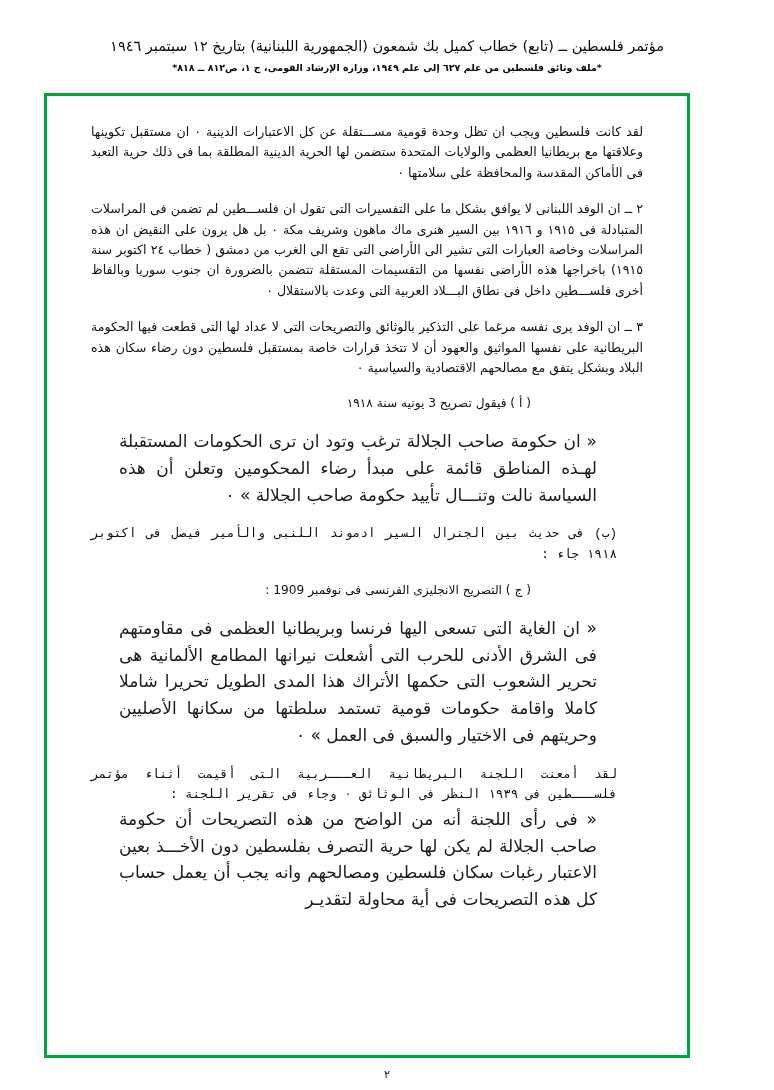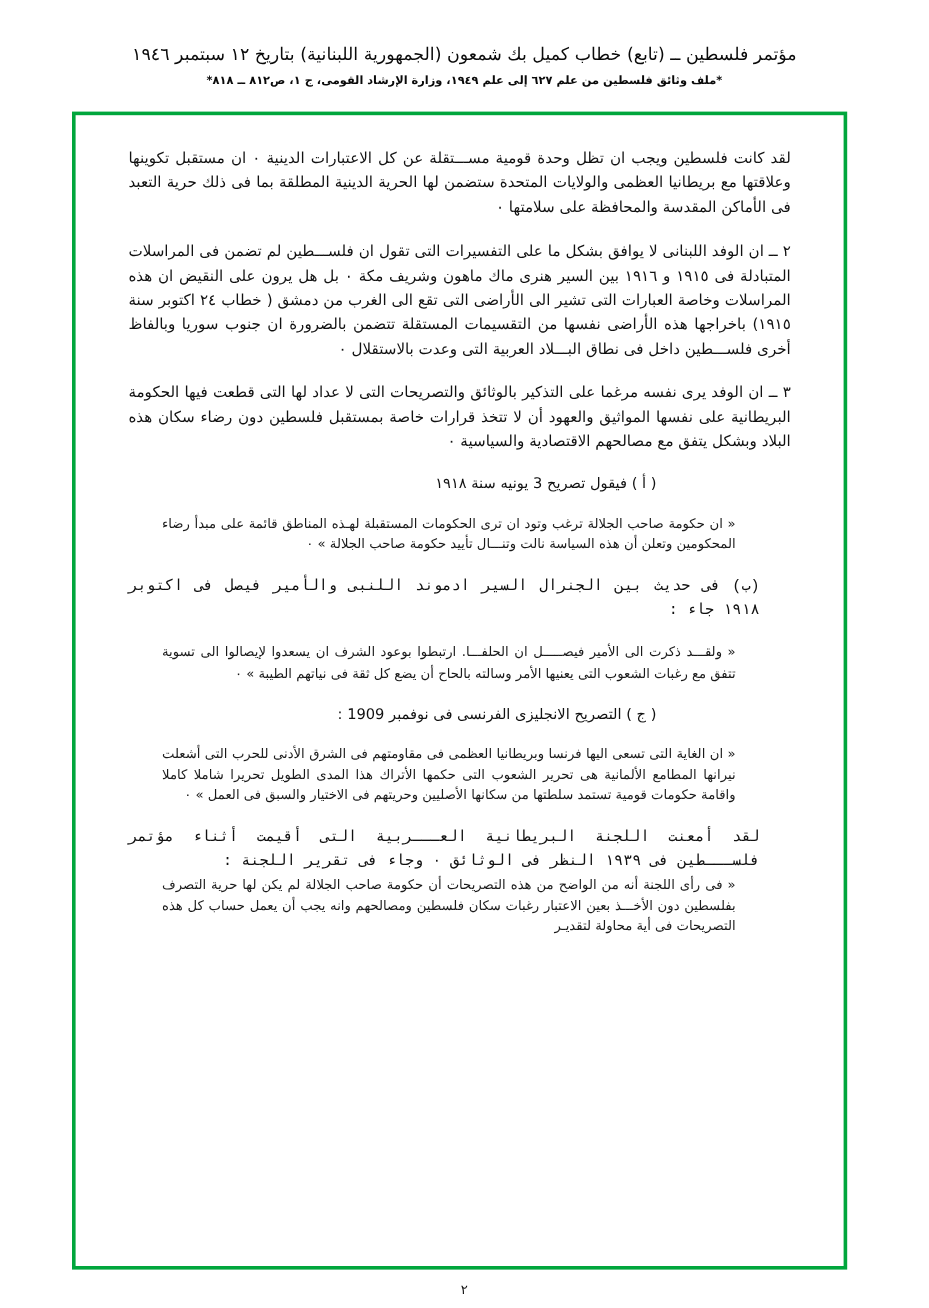--- a/index.html
+++ b/index.html
@@ -37,21 +37,21 @@
   .doc-subtitle {
     font-size: 9.5px;
     font-weight: bold;
     margin-top: 6px;
     color: #0a0a0a;
     direction: rtl;
   }
   .frame {
     position: absolute;
     top: 93px;
-    left: 60px;
+    left: 44px;
     width: 646px;
     height: 965px;
     border: 3px solid #00a63c;
     box-sizing: border-box;
     background: #ffffff;
   }
   .content {
     box-sizing: border-box;
     padding: 26px 44px 20px 44px;
     direction: rtl;
@@ -66,21 +66,21 @@
     text-align: justify;
     text-align-last: right;
   }
   p.para.indent {
     text-indent: 0;
     padding-right: 26px;
     font-family: Liberation Mono, monospace;
   }
   p.quote {
     margin: 0 0 16px 0;
-    font-size: 11px;
+    font-size: 17px;
     line-height: 1.58;
     padding-right: 46px;
     padding-left: 28px;
     color: #1a1a1a;
     text-align: justify;
     text-align-last: right;
   }
   p.label {
     margin: 0 0 14px 0;
     font-size: 12.2px;
@@ -115,21 +115,20 @@
     <div class="content">
 
       <p class="para">لقد كانت فلسطين ويجب ان تظل وحدة قومية مســـتقلة عن كل الاعتبارات الدينية ٠ ان مستقبل تكوينها وعلاقتها مع بريطانيا العظمى والولايات المتحدة ستضمن لها الحرية الدينية المطلقة بما فى ذلك حرية التعبد فى الأماكن المقدسة والمحافظة على سلامتها ٠</p>
       <p class="para">٢ ــ ان الوفد اللبنانى لا يوافق بشكل ما على التفسيرات التى تقول ان فلســـطين لم تضمن فى المراسلات المتبادلة فى ١٩١٥ و ١٩١٦ بين السير هنرى ماك ماهون وشريف مكة ٠ بل هل يرون على النقيض ان هذه المراسلات وخاصة العبارات التى تشير الى الأراضى التى تقع الى الغرب من دمشق ( خطاب ٢٤ اكتوبر سنة ١٩١٥) باخراجها هذه الأراضى نفسها من التقسيمات المستقلة تتضمن بالضرورة ان جنوب سوريا وبالفاظ أخرى فلســـطين داخل فى نطاق البـــلاد العربية التى وعدت بالاستقلال ٠</p>
       <p class="para">٣ ــ ان الوفد يرى نفسه مرغما على التذكير بالوثائق والتصريحات التى لا عداد لها التى قطعت فيها الحكومة البريطانية على نفسها المواثيق والعهود أن لا تتخذ قرارات خاصة بمستقبل فلسطين دون رضاء سكان هذه البلاد وبشكل يتفق مع مصالحهم الاقتصادية والسياسية ٠</p>
 
       <p class="label">( أ ) فيقول تصريح 3 يونيه سنة ١٩١٨</p>
       <p class="quote">« ان حكومة صاحب الجلالة ترغب وتود ان ترى الحكومات المستقبلة لهـذه المناطق قائمة على مبدأ رضاء المحكومين وتعلن أن هذه السياسة نالت وتنـــال تأييد حكومة صاحب الجلالة » ٠</p>
 
       <p class="para indent">(ب) فى حديث بين الجنرال السير ادموند اللنبى والأمير فيصل فى اكتوبر ١٩١٨ جاء :</p>
-      <p class="quote">« ولقـــد ذكرت الى الأمير فيصـــــل ان الحلفـــا. ارتبطوا بوعود الشرف ان يسعدوا لإيصالوا الى تسوية تتفق مع رغبات الشعوب التى يعنيها الأمر وسالته بالحاح أن يضع كل ثقة فى نياتهم الطيبة » ٠</p>
 
       <p class="label">( ج ) التصريح الانجليزى الفرنسى فى نوفمبر 1909 :</p>
       <p class="quote">« ان الغاية التى تسعى اليها فرنسا وبريطانيا العظمى فى مقاومتهم فى الشرق الأدنى للحرب التى أشعلت نيرانها المطامع الألمانية هى تحرير الشعوب التى حكمها الأتراك هذا المدى الطويل تحريرا شاملا كاملا واقامة حكومات قومية تستمد سلطتها من سكانها الأصليين وحريتهم فى الاختيار والسبق فى العمل » ٠</p>
 
       <p class="para indent tight">لقد أمعنت اللجنة البريطانية العـــربية التى أقيمت أثناء مؤتمر فلســـطين فى ١٩٣٩ النظر فى الوثائق ٠ وجاء فى تقرير اللجنة :</p>
       <p class="quote">« فى رأى اللجنة أنه من الواضح من هذه التصريحات أن حكومة صاحب الجلالة لم يكن لها حرية التصرف بفلسطين دون الأخـــذ بعين الاعتبار رغبات سكان فلسطين ومصالحهم وانه يجب أن يعمل حساب كل هذه التصريحات فى أية محاولة لتقديـر</p>
 
     </div>
   </div>
 

